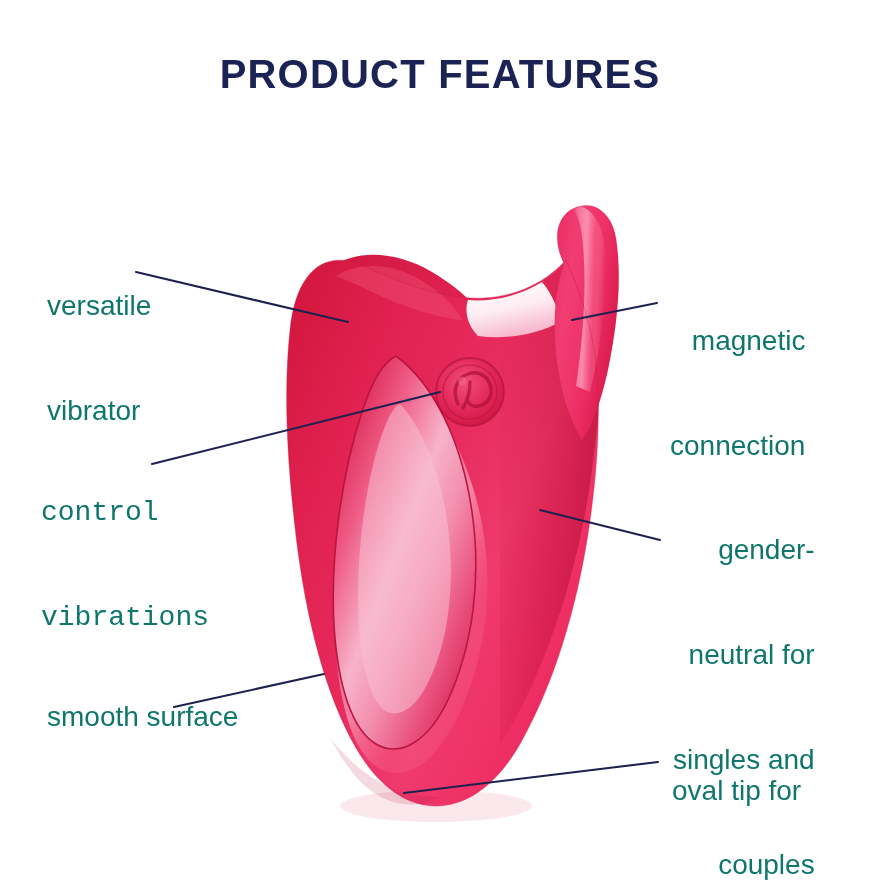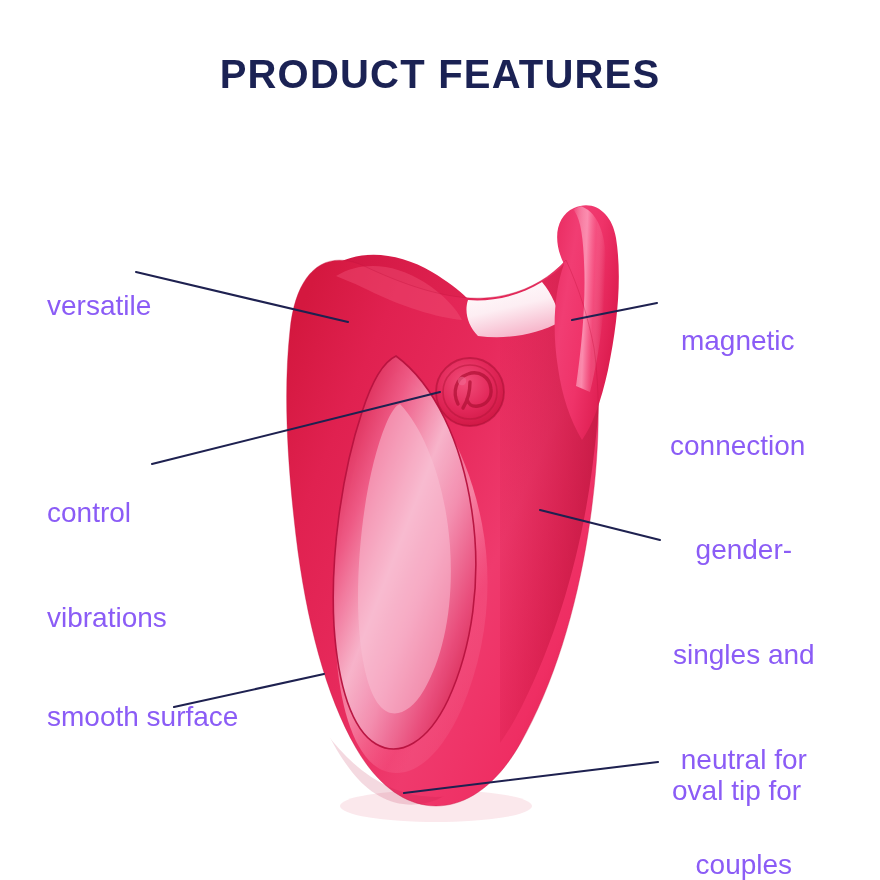--- a/index.html
+++ b/index.html
@@ -28,28 +28,28 @@
     font-weight: bold;
     font-size: 40px;
     letter-spacing: 1.2px;
     color: #1b2254;
   }
   .feature-label {
     position: absolute;
     font-family: "Liberation Sans", sans-serif;
     font-size: 28px;
     line-height: 35px;
-    color: #8b5cf6;
+    color: #0f766e;
     white-space: pre;
   }
   .label-left  { text-align: left; }
-  .label-right { text-align: center; }
+  .label-right { text-align: right; }
 
   #label-versatile  { left: 47px;  top: 218px; }
-  #label-control    { left: 47px;  top: 425px; }
+  #label-control    { left: 41px;  top: 425px; font-family: Liberation Mono, monospace; }
   #label-smooth     { left: 47px;  top: 629px; }
   #label-magnetic   { left: 670px; top: 253px; }
   #label-gender     { left: 673px; top: 462px; }
   #label-oval       { left: 672px; top: 703px; }
 
   #leader-lines {
     position: absolute;
     left: 0; top: 0;
     width: 880px;
     height: 880px;
@@ -279,42 +279,43 @@
       <line x1="152" y1="464" x2="440" y2="392"></line>
       <line x1="174" y1="707" x2="324" y2="674"></line>
       <line x1="657" y1="303" x2="572" y2="320"></line>
       <line x1="660" y1="540" x2="540" y2="510"></line>
       <line x1="658" y1="762" x2="404" y2="793"></line>
     </g>
   </svg>
 
   <div class="feature-label label-left" id="label-versatile">
     <div>versatile</div>
+    <div>vibrator</div>
   </div>
 
   <div class="feature-label label-left" id="label-control">
     <div>control</div>
     <div>vibrations</div>
   </div>
 
   <div class="feature-label label-left" id="label-smooth">
     <div>smooth surface</div>
     
     
   </div>
 
   <div class="feature-label label-right" id="label-magnetic">
     <div>magnetic</div>
     <div>connection</div>
   </div>
 
   <div class="feature-label label-right" id="label-gender">
     <div>gender-</div>
+    <div>neutral for</div>
     <div>singles and</div>
-    <div>neutral for</div>
     <div>couples</div>
   </div>
 
   <div class="feature-label label-right" id="label-oval">
     <div>oval tip for</div>
     <div>targeted</div>
     
   </div>
 
 </div>

